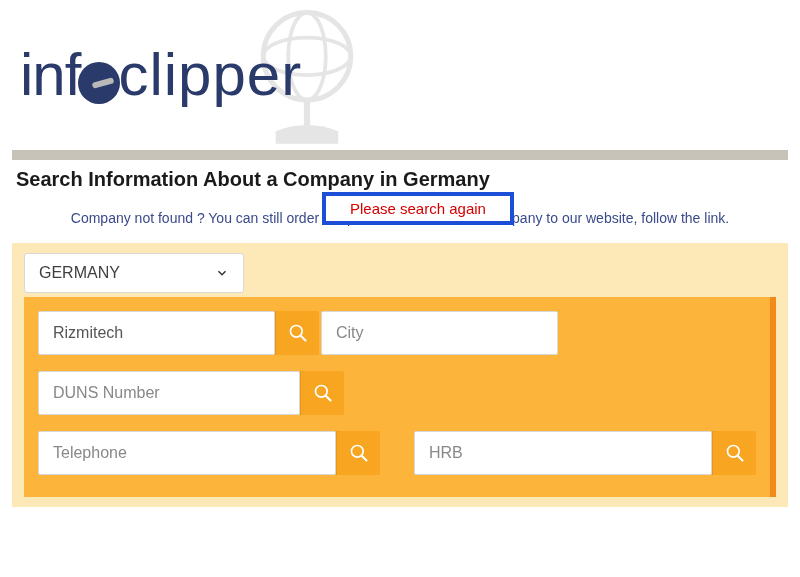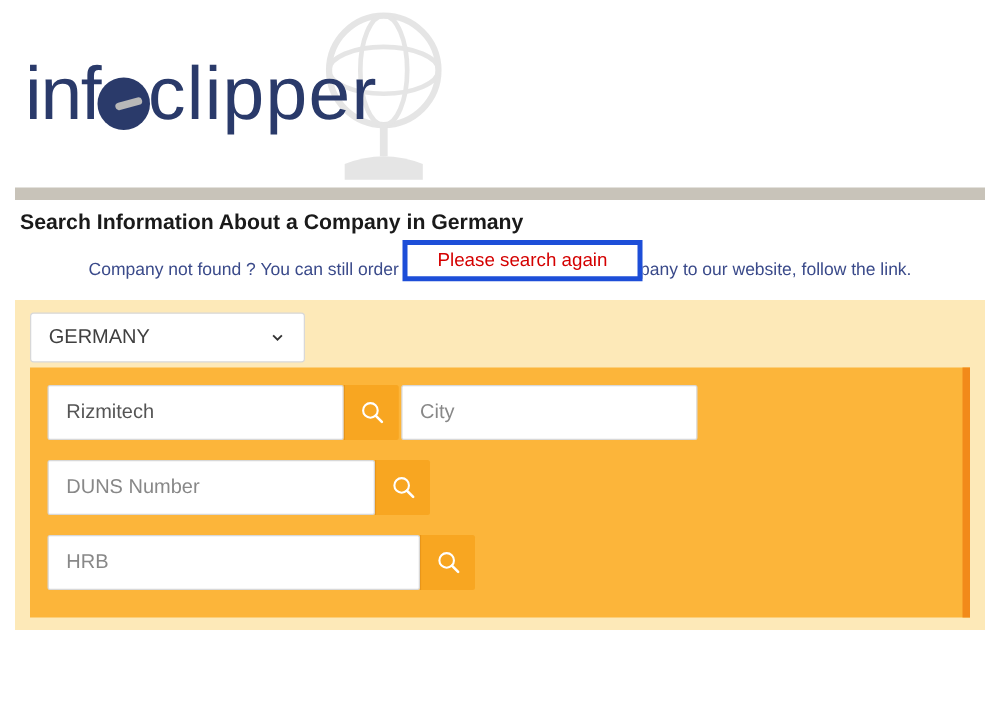--- a/index.html
+++ b/index.html
@@ -61,21 +61,21 @@
     transform: rotate(-15deg);
     border-radius: 3px;
   }
   .logo-text .clipper { font-weight: 300; letter-spacing: 1px; }
   .divider {
     height: 10px;
     background: #c8c3b9;
     margin: 0 0 8px 0;
   }
   .heading {
-    font-size: 17px;
+    font-size: 20px;
     font-weight: bold;
     color: #1a1a1a;
     margin: 6px 0 12px 0;
     padding-left: 4px;
   }
   .alert-box {
     position: absolute;
     left: 322px;
     top: 192px;
     border: 4px solid #1d4ed8;
@@ -216,20 +216,29 @@
             <svg viewBox="0 0 24 24">
               <circle cx="10" cy="10" r="7" fill="none" stroke="#fff" stroke-width="2"></circle>
               <line x1="15" y1="15" x2="21" y2="21" stroke="#fff" stroke-width="2.5" stroke-linecap="round"></line>
             </svg>
           </button>
         </div>
       </div>
 
       <div class="row">
         <div class="field-group half">
+          <input class="text-field" type="text" placeholder="Telephone" style="">
+          <button class="search-btn">
+            <svg viewBox="0 0 24 24">
+              <circle cx="10" cy="10" r="7" fill="none" stroke="#fff" stroke-width="2"></circle>
+              <line x1="15" y1="15" x2="21" y2="21" stroke="#fff" stroke-width="2.5" stroke-linecap="round"></line>
+            </svg>
+          </button>
+        </div>
+        <div class="field-group half">
           <input class="text-field" type="text" placeholder="HRB" style="">
           <button class="search-btn">
             <svg viewBox="0 0 24 24">
               <circle cx="10" cy="10" r="7" fill="none" stroke="#fff" stroke-width="2"></circle>
               <line x1="15" y1="15" x2="21" y2="21" stroke="#fff" stroke-width="2.5" stroke-linecap="round"></line>
             </svg>
           </button>
         </div>
       </div>
 

